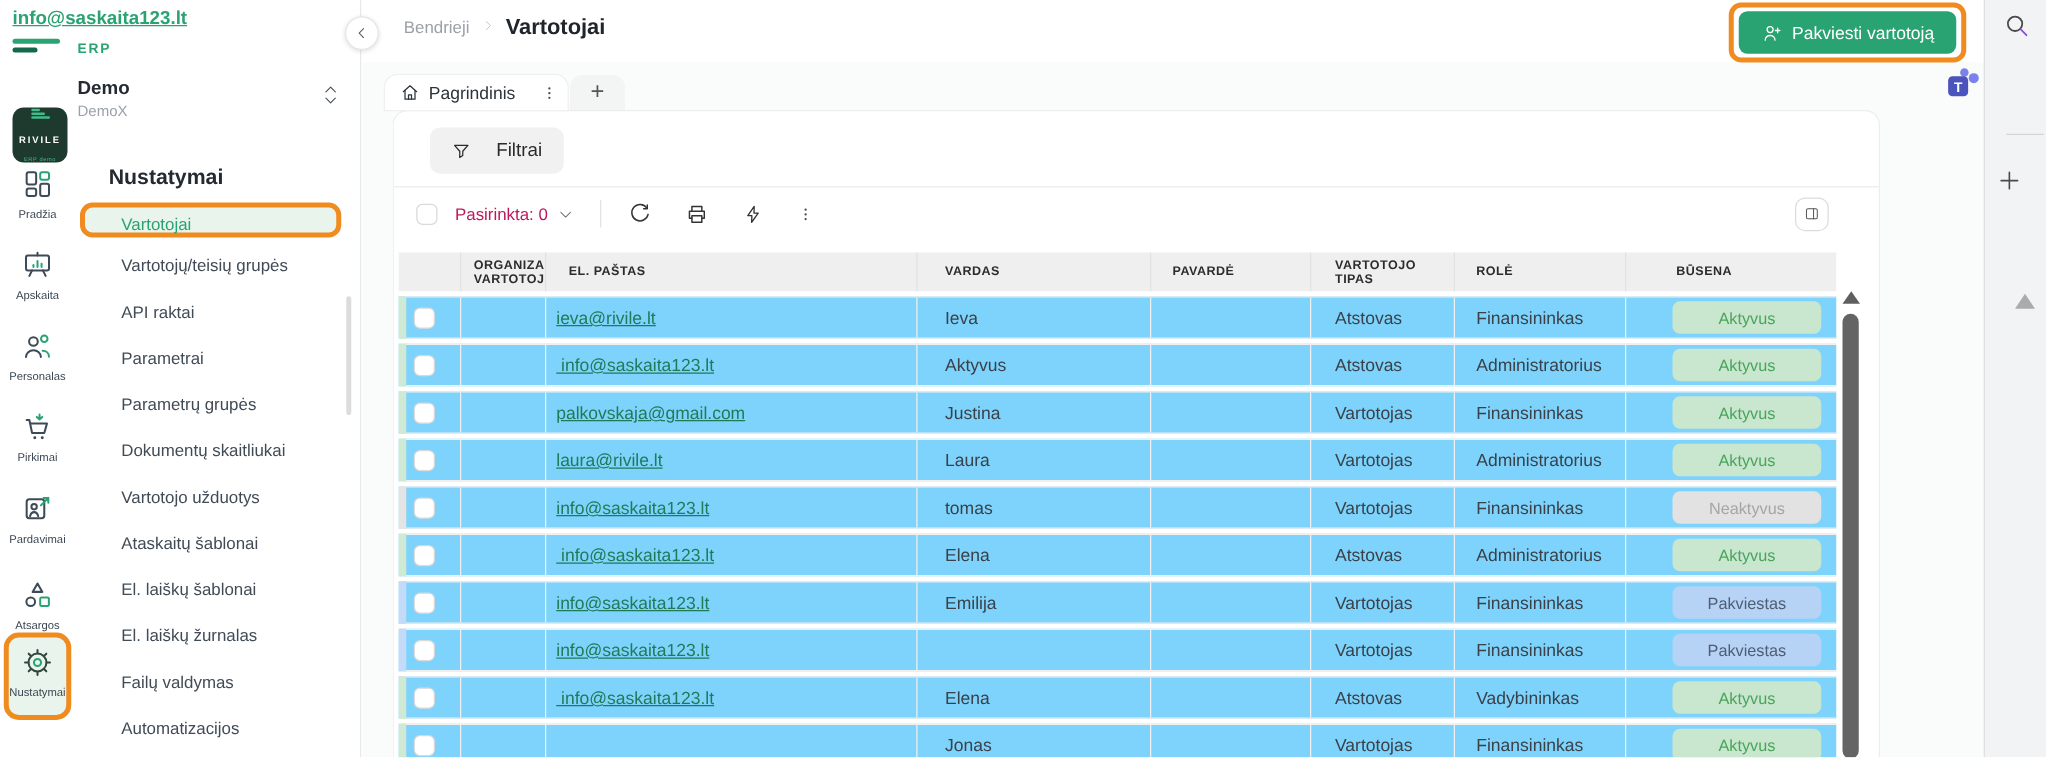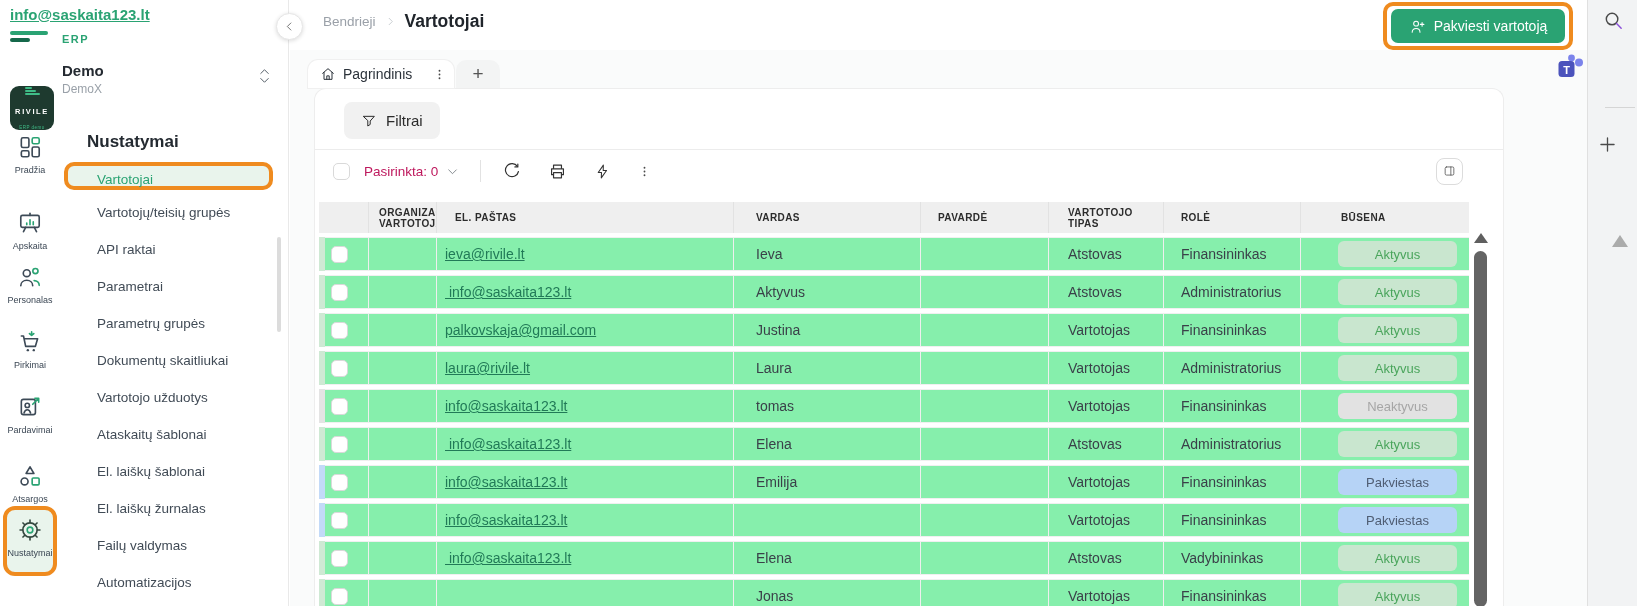--- a/index.html
+++ b/index.html
@@ -50,35 +50,35 @@
   #invite-frame { position:absolute; left:1383px; top:2px; width:190px; height:48px; border:4px solid var(--highlight); border-radius:10px; display:flex; align-items:center; justify-content:center; }
   #invite-btn { width:174px; height:34px; background:var(--primary); border:none; border-radius:7px; color:#fff; font-size:14px; display:flex; align-items:center; justify-content:center; gap:8px; cursor:pointer; font-family:inherit; }
 
   #tabbar { position:absolute; left:308px; top:60px; height:28px; display:flex; z-index:2; }
   .tab { border-radius:10px 10px 0 0; display:flex; align-items:center; cursor:pointer; }
   .tab.active { width:146px; background:#fff; box-shadow:0 0 0 1px #f0f0f0; padding:0 8px 0 12px; gap:7px; font-size:14px; color:#2b323a; }
   .tab-kebab { margin-left:auto; display:flex; }
   .tab.add { width:44px; background:#f3f4f4; justify-content:center; color:#555; font-size:19px; margin-left:2px; }
 
   #card { position:absolute; left:314px; top:88px; width:1190px; height:518px; background:#fff; border:1px solid #ededed; border-bottom:none; border-radius:12px 12px 0 0; overflow:hidden; }
-  #filters-btn { position:absolute; left:29px; top:13px; height:37px; padding:0 17px; background:#f1f1f1; border:none; border-radius:8px; font-size:15px; color:#2b2b2b; display:flex; align-items:center; gap:9px; cursor:pointer; font-family:inherit;text-align:right; }
+  #filters-btn { position:absolute; left:29px; top:13px; height:37px; padding:0 17px; background:#f1f1f1; border:none; border-radius:8px; font-size:15px; color:#2b2b2b; display:flex; align-items:center; gap:20px; cursor:pointer; font-family:inherit;text-align:right; }
   #card-divider { position:absolute; left:0; top:60px; width:100%; height:1px; background:#ececec; }
   #select-toolbar { position:absolute; left:18px; top:61px; width:1154px; height:42px; display:flex; align-items:center; }
   .checkbox { width:17px; height:17px; border:1.5px solid #d9d9d9; border-radius:5px; background:#fff; flex:none; cursor:pointer; }
   #selected-label { margin-left:14px; font-size:13.5px; color:#be185d; cursor:pointer; }
   .tb-chevron { margin-left:8px; display:flex; cursor:pointer; }
   .tb-vdiv { width:1px; height:22px; background:#e2e2e2; margin:0 21px; }
   .tb-icon { border:none; background:none; padding:0; margin-right:27px; display:flex; align-items:center; cursor:pointer; }
   #columns-btn { margin-left:auto; margin-right:24px; width:27px; height:27px; border:1px solid #dcdcdc; border-radius:8px; background:#fff; display:flex; align-items:center; justify-content:center; cursor:pointer; }
 
   #thead { position:absolute; left:4px; top:113px; width:1150px; height:31px; background:#efefef; display:flex; }
   .hcell { font-size:10px; font-weight:bold; color:#2c2c2c; letter-spacing:.4px; height:100%; display:flex; align-items:center; border-right:1px solid #e2e2e2; overflow:hidden; line-height:11px; }
   .hcell:last-child { border-right:none; }
   #tbody { position:absolute; left:4px; top:148px; width:1150px; }
-  .trow { position:relative; height:34px; margin-bottom:4px; display:flex; border-top:1px solid #f0f0f0; border-bottom:1px solid #f0f0f0; background:#86efac; }
+  .trow { position:relative; height:34px; margin-bottom:4px; display:flex; border-top:1px solid #f0f0f0; border-bottom:1px solid #f0f0f0; background:#7dd3fc; }
   .stripe { position:absolute; left:0; top:-1px; bottom:-1px; width:6px; }
   .cell { height:100%; display:flex; align-items:center; border-right:1px solid #efefef; font-size:14px; color:#3a4149; overflow:hidden; }
   .cell:last-child { border-right:none;text-align:right; }
   .c0{width:50px} .c1{width:68px} .c2{width:297px} .c3{width:187px} .c4{width:128px} .c5{width:115px} .c6{width:137px} .c7{flex:1}
   .hcell.c1{padding-left:10px} .hcell.c2{padding-left:18px} .hcell.c3{padding-left:22px} .hcell.c4{padding-left:17px} .hcell.c5{padding-left:19px} .hcell.c6{padding-left:17px} .hcell.c7{padding-left:40px}
   .cell.c2{padding-left:8px} .cell.c3{padding-left:22px} .cell.c4{padding-left:17px} .cell.c5{padding-left:19px} .cell.c6{padding-left:17px} .cell.c7{padding-left:37px}
   .cell .checkbox { margin-left:12px; }
   .email-link { color:var(--link); text-decoration:underline; white-space:pre; cursor:pointer; }
   .badge { min-width:119px; height:26px; border-radius:6px; display:flex; align-items:center; justify-content:center; font-size:13px; padding:0 8px; }
 
@@ -127,21 +127,21 @@
     <nav id="rail">
         <div class="rail-item" style="top: 16px;">
       <span class="rail-icon"><svg viewBox="0 0 24 24" stroke="#3d4a57" fill="none" stroke-width="1.5" stroke-linecap="round" stroke-linejoin="round">
               <rect x="4" y="3.5" width="7" height="9" rx="1.5"></rect>
               <rect x="14" y="3.5" width="6.5" height="5.5" rx="1.5" stroke="#2aa373"></rect>
               <rect x="4" y="15.5" width="7" height="5.5" rx="1.5"></rect>
               <rect x="14" y="12" width="6.5" height="9" rx="1.5"></rect>
             </svg></span>
       <span class="rail-label">Pradžia</span>
     </div>
-        <div class="rail-item" style="top: 92px;">
+        <div class="rail-item" style="top: 81px;">
       <span class="rail-icon"><svg viewBox="0 0 24 24" stroke="#3d4a57" fill="none" stroke-width="1.5" stroke-linecap="round" stroke-linejoin="round">
               <line x1="12" y1="3" x2="12" y2="5"></line>
               <rect x="3.5" y="5" width="17" height="11" rx="1.5"></rect>
               <line x1="8" y1="16" x2="6" y2="20"></line>
               <line x1="16" y1="16" x2="18" y2="20"></line>
               <line x1="9" y1="13.5" x2="9" y2="12" stroke="#2aa373"></line>
               <line x1="12" y1="13.5" x2="12" y2="9" stroke="#2aa373"></line>
               <line x1="15" y1="13.5" x2="15" y2="11" stroke="#2aa373"></line>
             </svg></span>
       <span class="rail-label">Apskaita</span>

